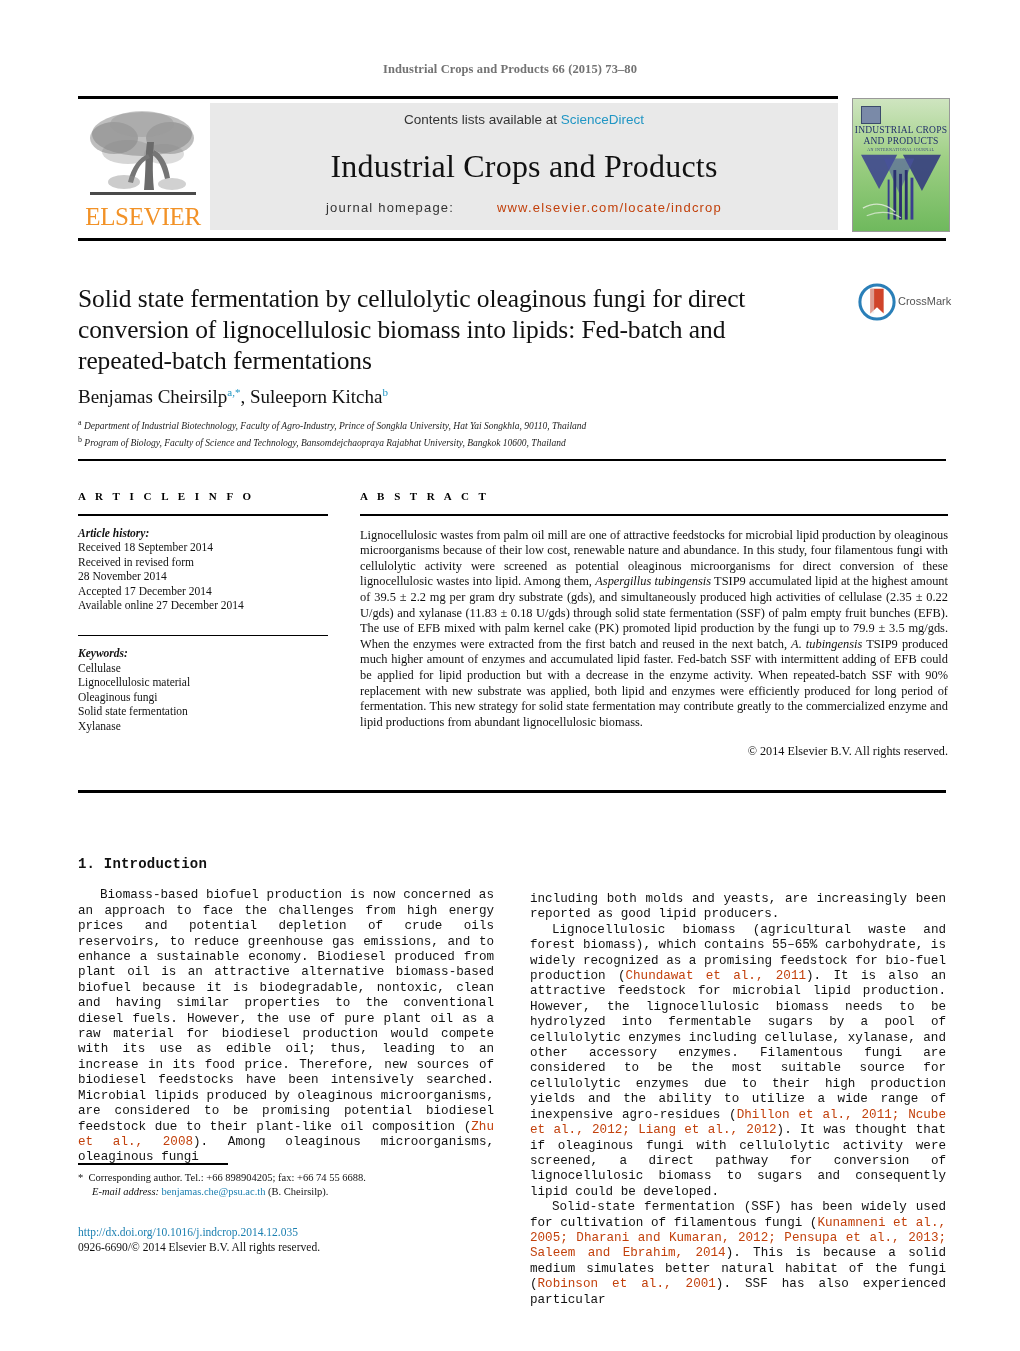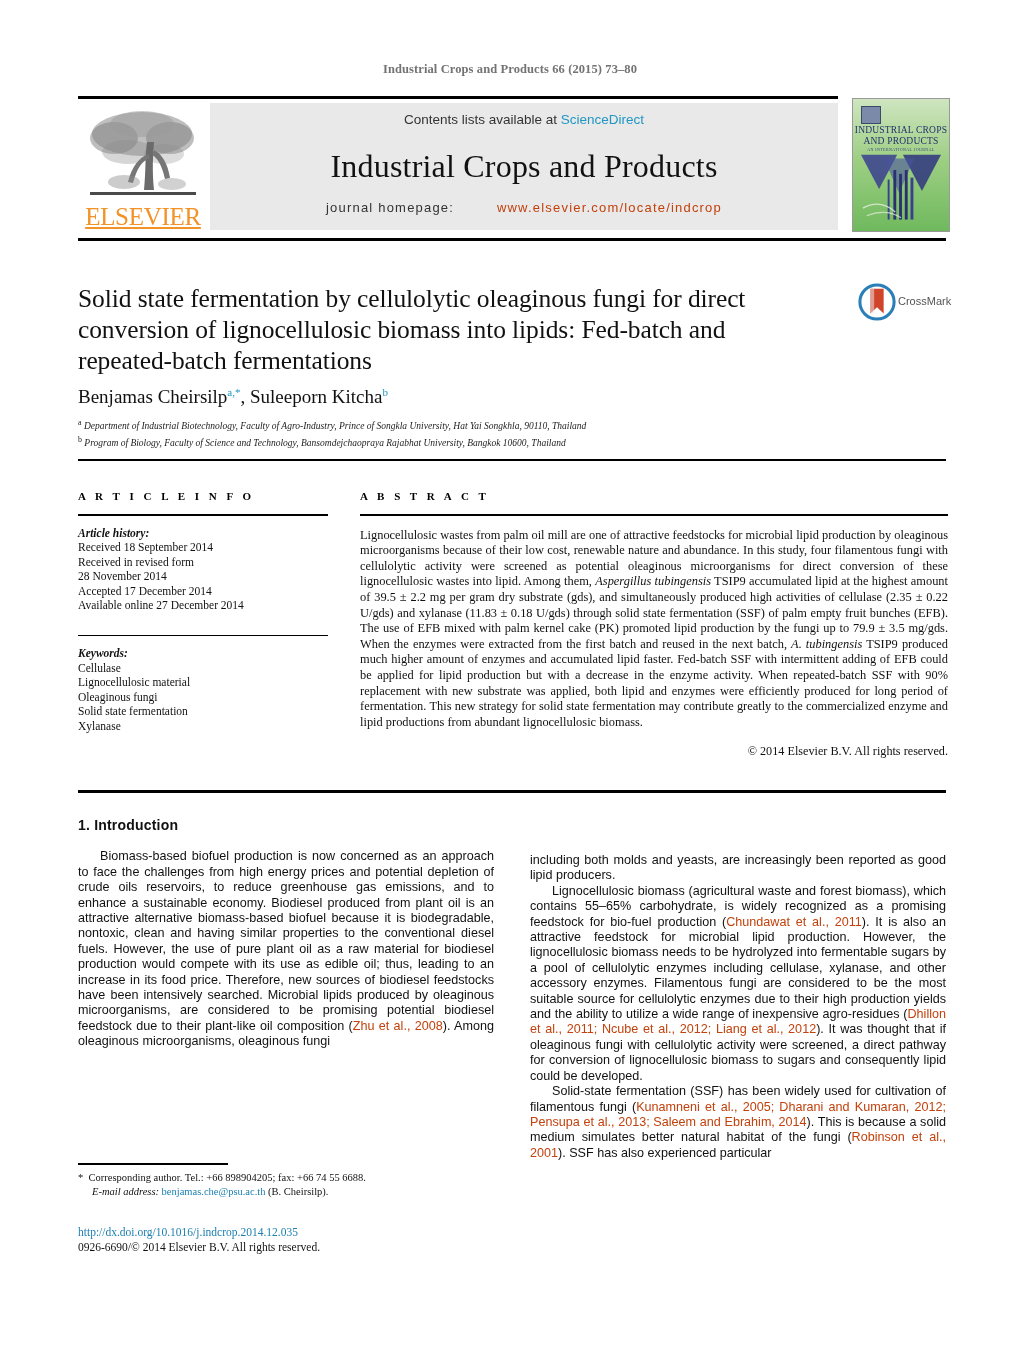--- a/index.html
+++ b/index.html
@@ -35,21 +35,20 @@
   }
   .elsevier-tree{
     position:absolute; left:0; top:0; width:118px; height:100px;
   }
   .elsevier-word{
     position:absolute; left:0; top:98px; width:118px;
     text-align:center;
     font-family:"Liberation Serif", serif;
     color:#F29227; font-size:25px; letter-spacing:-0.3px;
     line-height:30px;
-    text-decoration:underline;
   }
   .journal-band{
     position:absolute; left:210px; top:103px; width:628px; height:127px;
     background:#e9e9e9;
   }
   .contents-line{
     position:absolute; left:210px; top:112px; width:628px;
     text-align:center;
     font-family:"Liberation Sans", sans-serif;
     font-size:13.5px; color:#333;
@@ -151,22 +150,22 @@
     font-family:"Liberation Serif", serif;
     font-size:12.2px; color:#111;
   }
   .rule-abs-bottom{
     position:absolute; left:78px; top:790px; width:868px; height:2.5px;
     background:#000;
   }
 
   
   .col{
-    position:absolute; top:818px; width:416px;
-    font-family:Liberation Sans, sans-serif;
+    position:absolute; top:857px; width:416px;
+    font-family:Liberation Mono, monospace;
     font-size:12.6px; line-height:15.4px; color:#111;
     text-align:justify;
   }
   .col-left{ left:78px; }
   .col-right{ left:530px;margin-top:35px; }
   .h1{
     font-weight:bold; font-size:14px; margin:0 0 16px 0; letter-spacing:0.2px;
   }
   .p{ margin:0; text-indent:22px; }
   .p + .p{ margin-top:0; }

